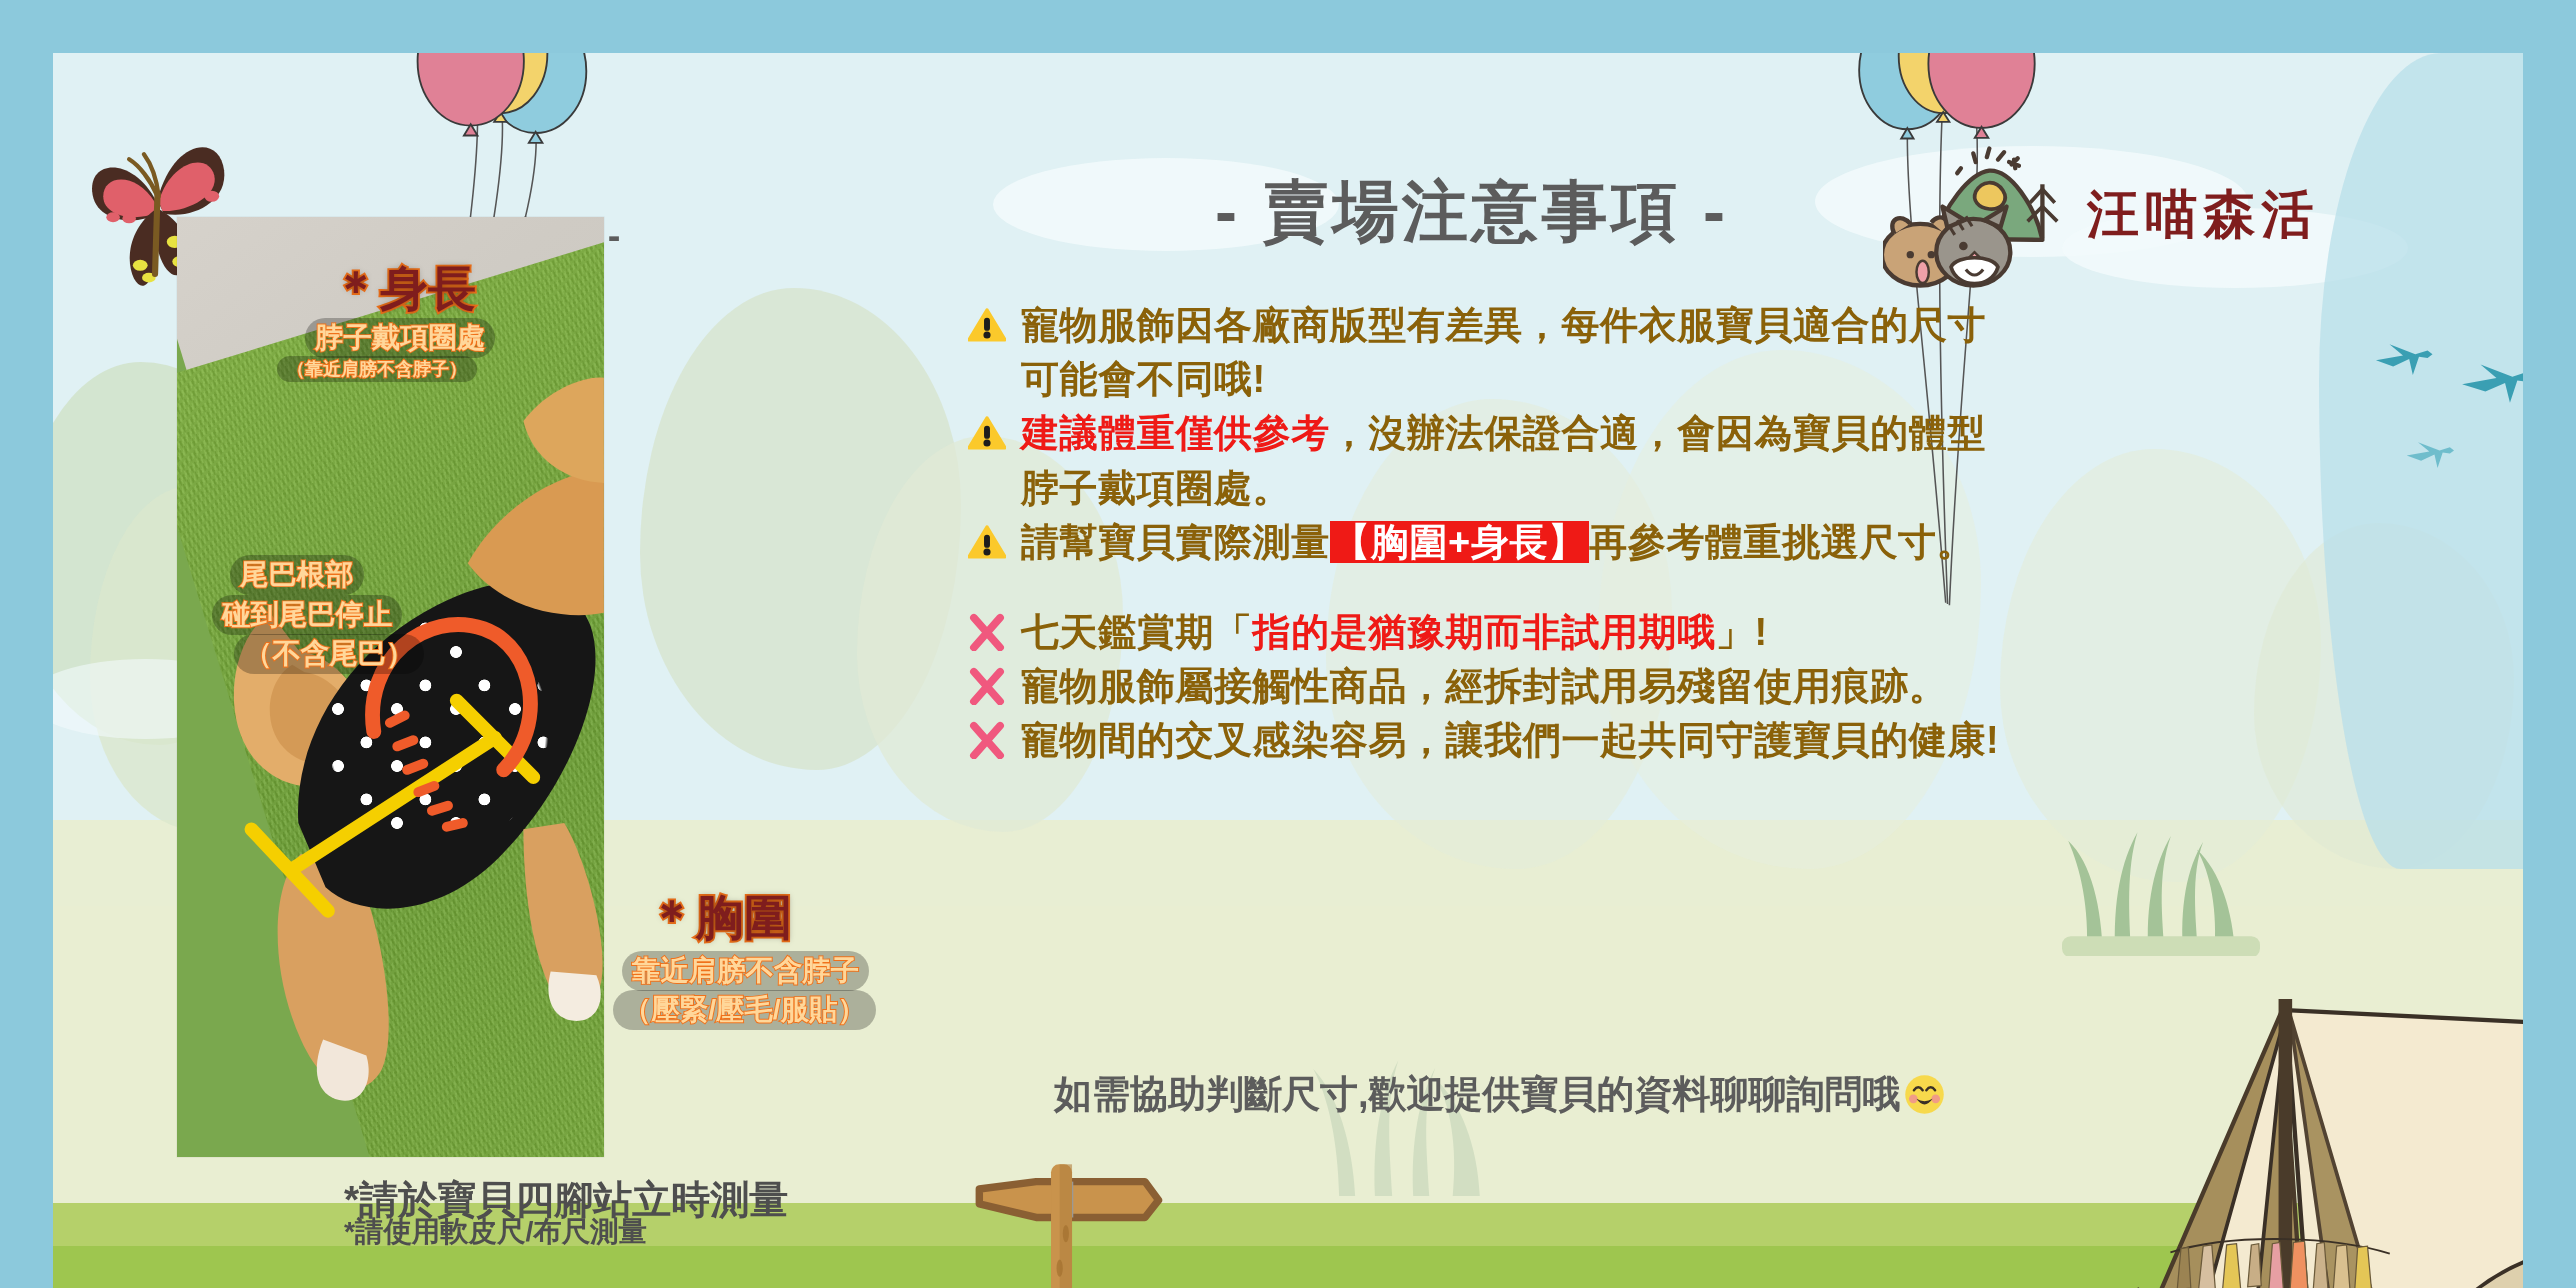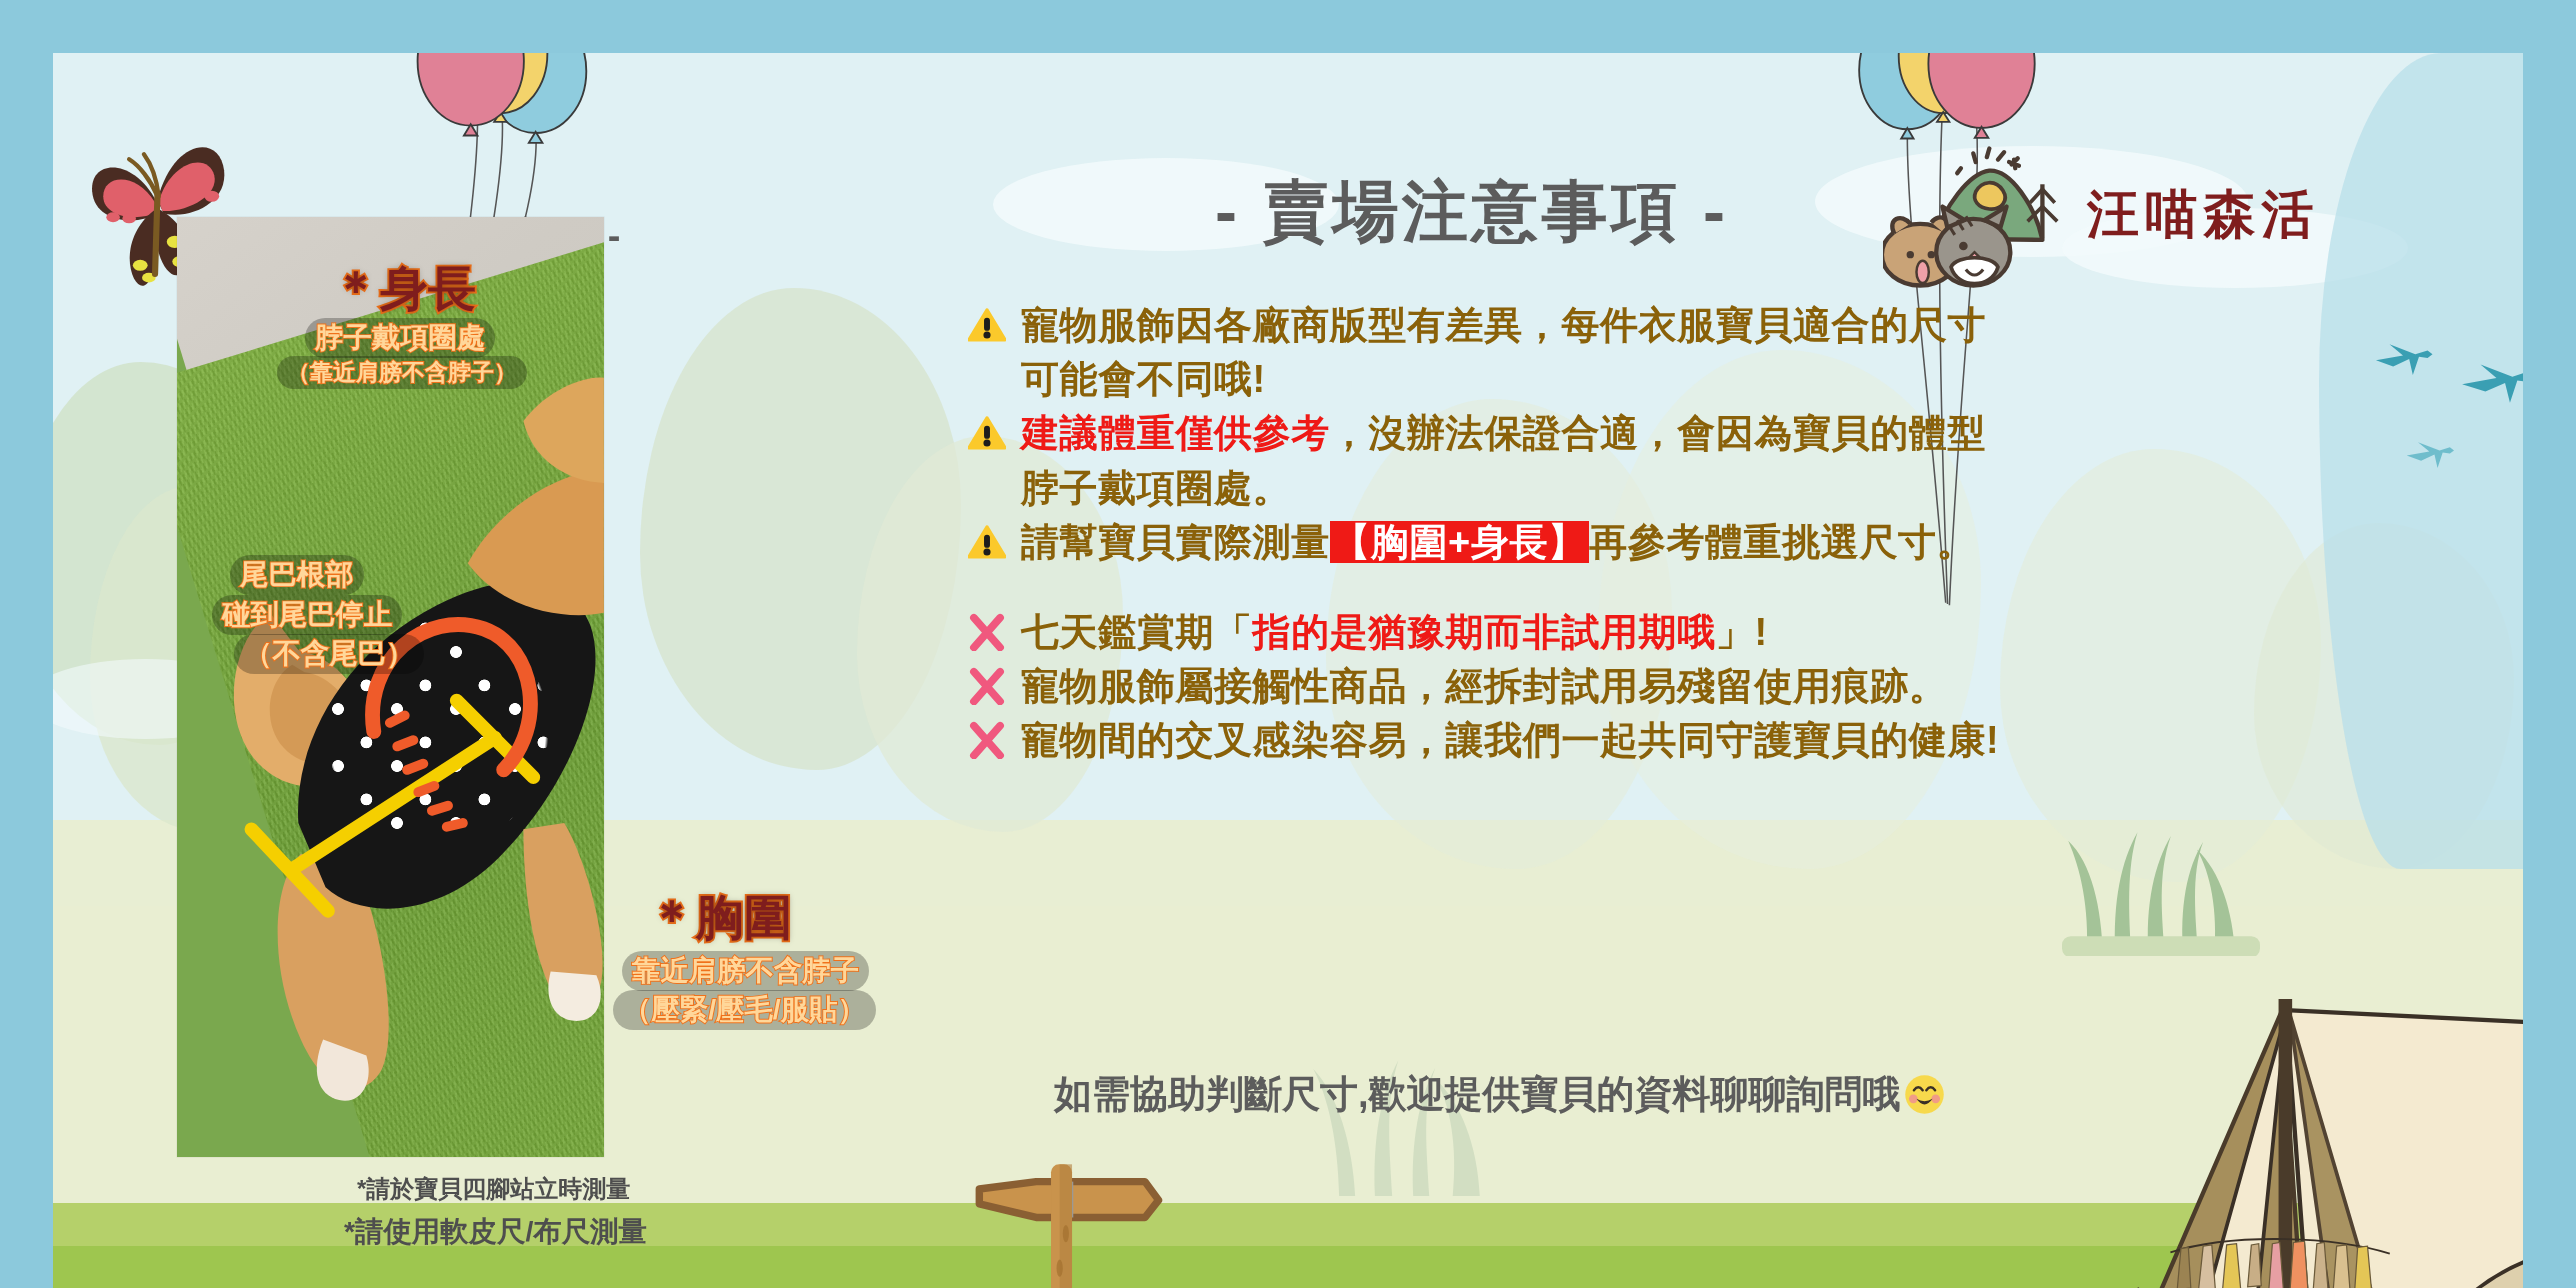--- a/index.html
+++ b/index.html
@@ -316,31 +316,31 @@
           <line x1="372" y1="894" x2="398" y2="884"></line>
           <line x1="390" y1="930" x2="416" y2="920"></line>
           <line x1="412" y1="960" x2="438" y2="952"></line>
           <line x1="436" y1="986" x2="462" y2="980"></line>
         </g>
       </svg>
     </div>
 
     <div class="ph-title" style="left:279px;top:204px;font-size:48px;">＊身長</div>
     <div class="ph-sub" style="left:252px;top:265px;font-size:28.4px;">脖子戴項圈處</div>
-    <div class="ph-sub" style="left:224px;top:303px;font-size:23px;">（靠近肩膀不含脖子）</div>
+    <div class="ph-sub" style="left:224px;top:303px;font-size:18px;">（靠近肩膀不含脖子）</div>
 
     <div class="ph-sub" style="left:177px;top:502px;font-size:28.4px;">尾巴根部</div>
     <div class="ph-sub" style="left:159px;top:542px;font-size:28.4px;">碰到尾巴停止</div>
     <div class="ph-sub" style="left:181px;top:581px;font-size:28.4px;font-family:Liberation Mono, monospace;">（不含尾巴）</div>
 
     <div class="ph-title" style="left:595px;top:833px;font-size:48px;">＊胸圍</div>
     <div class="ph-sub" style="left:569px;top:898px;font-size:28.4px;">靠近肩膀不含脖子</div>
     <div class="ph-sub" style="left:560px;top:937px;font-size:28.4px;">（壓緊/壓毛/服貼）</div>
 
-    <div class="footnote" style="left:291px;top:1120px;font-size:24px;margin-left:13px;">*請於寶貝四腳站立時測量</div>
+    <div class="footnote" style="left:291px;top:1120px;font-size:39px;">*請於寶貝四腳站立時測量</div>
     <div class="footnote" style="left:291px;top:1160px;font-size:28.4px;">*請使用軟皮尺/布尺測量</div>
 
     <div id="main-title">- 賣場注意事項 -</div>
 
     <div id="logo">
       <svg width="204" height="142" viewBox="0 0 330 230">
         <g stroke="#4a3b32" stroke-width="7" fill="none" stroke-linecap="round">
           <path d="M168 18 L172 4"></path>
             <path d="M186 22 L196 10"></path>
             <path d="M150 26 L146 12"></path>

